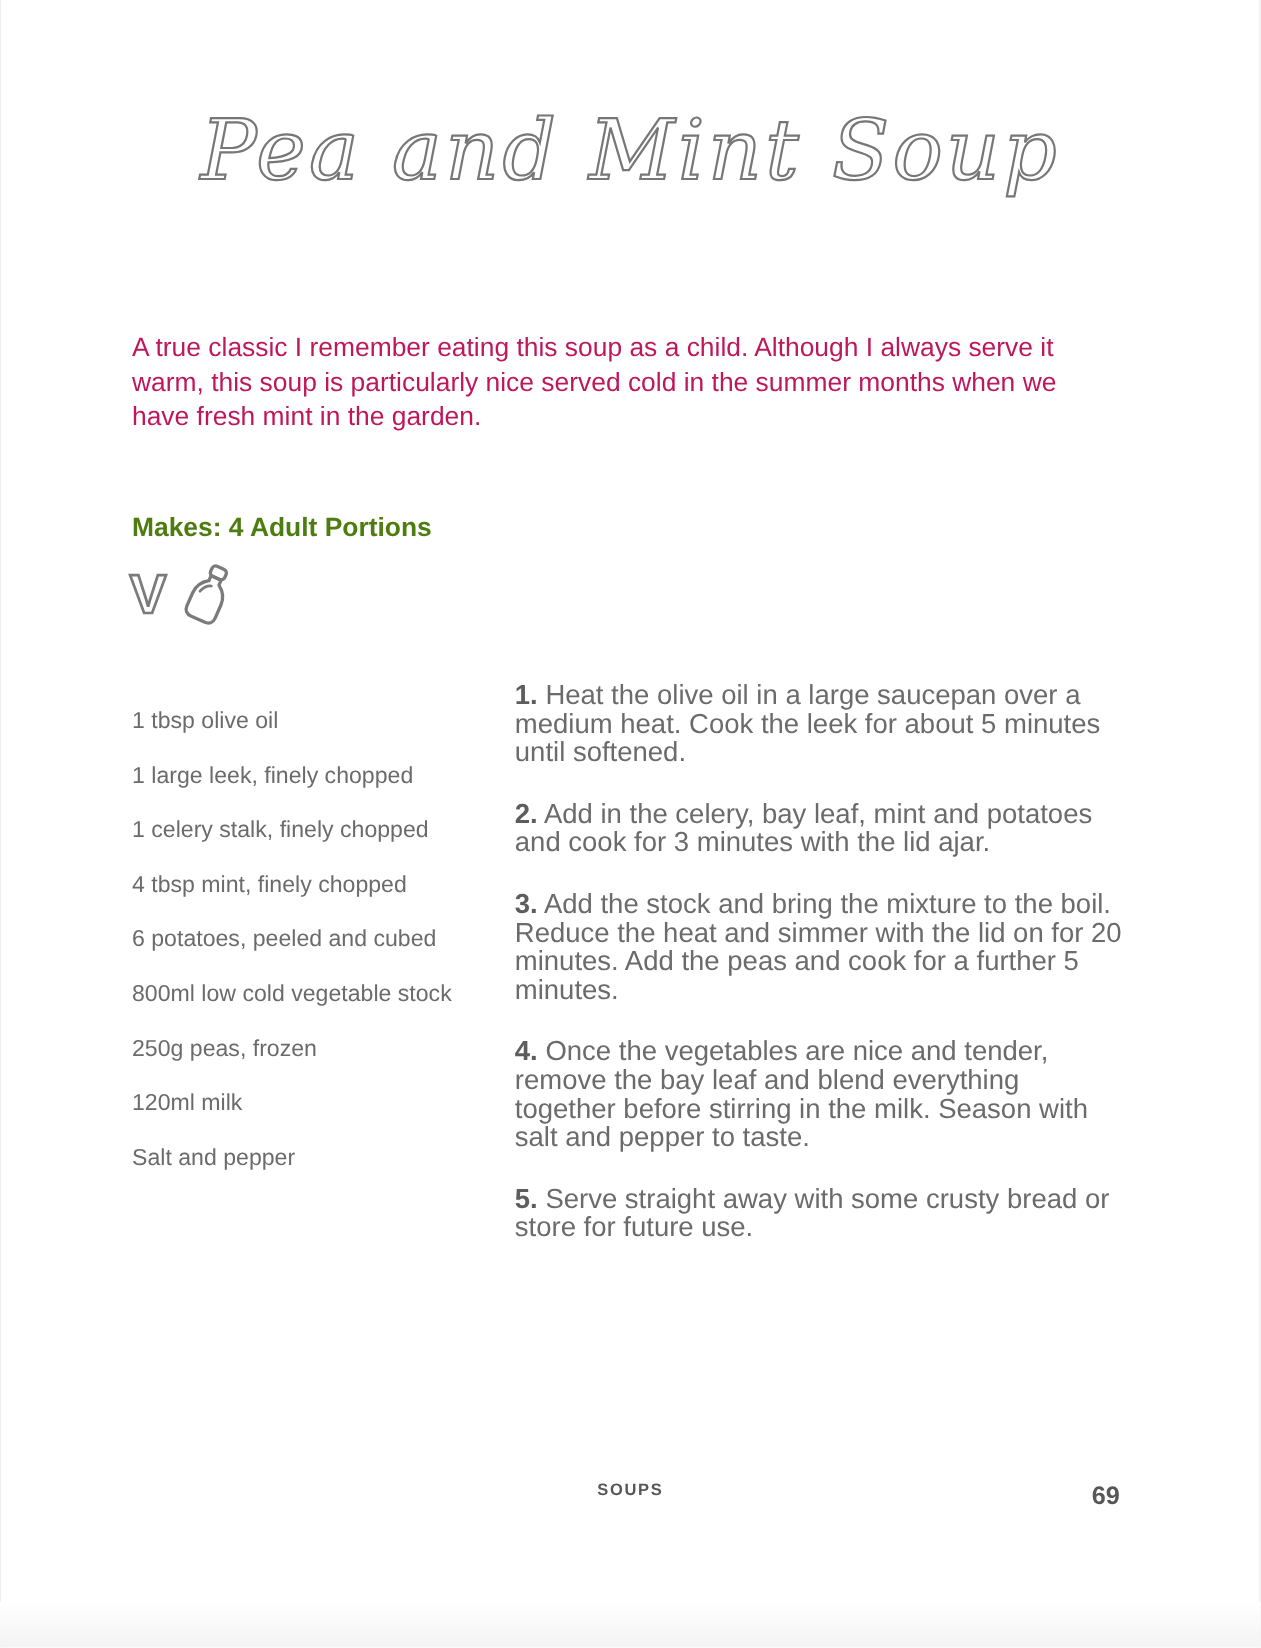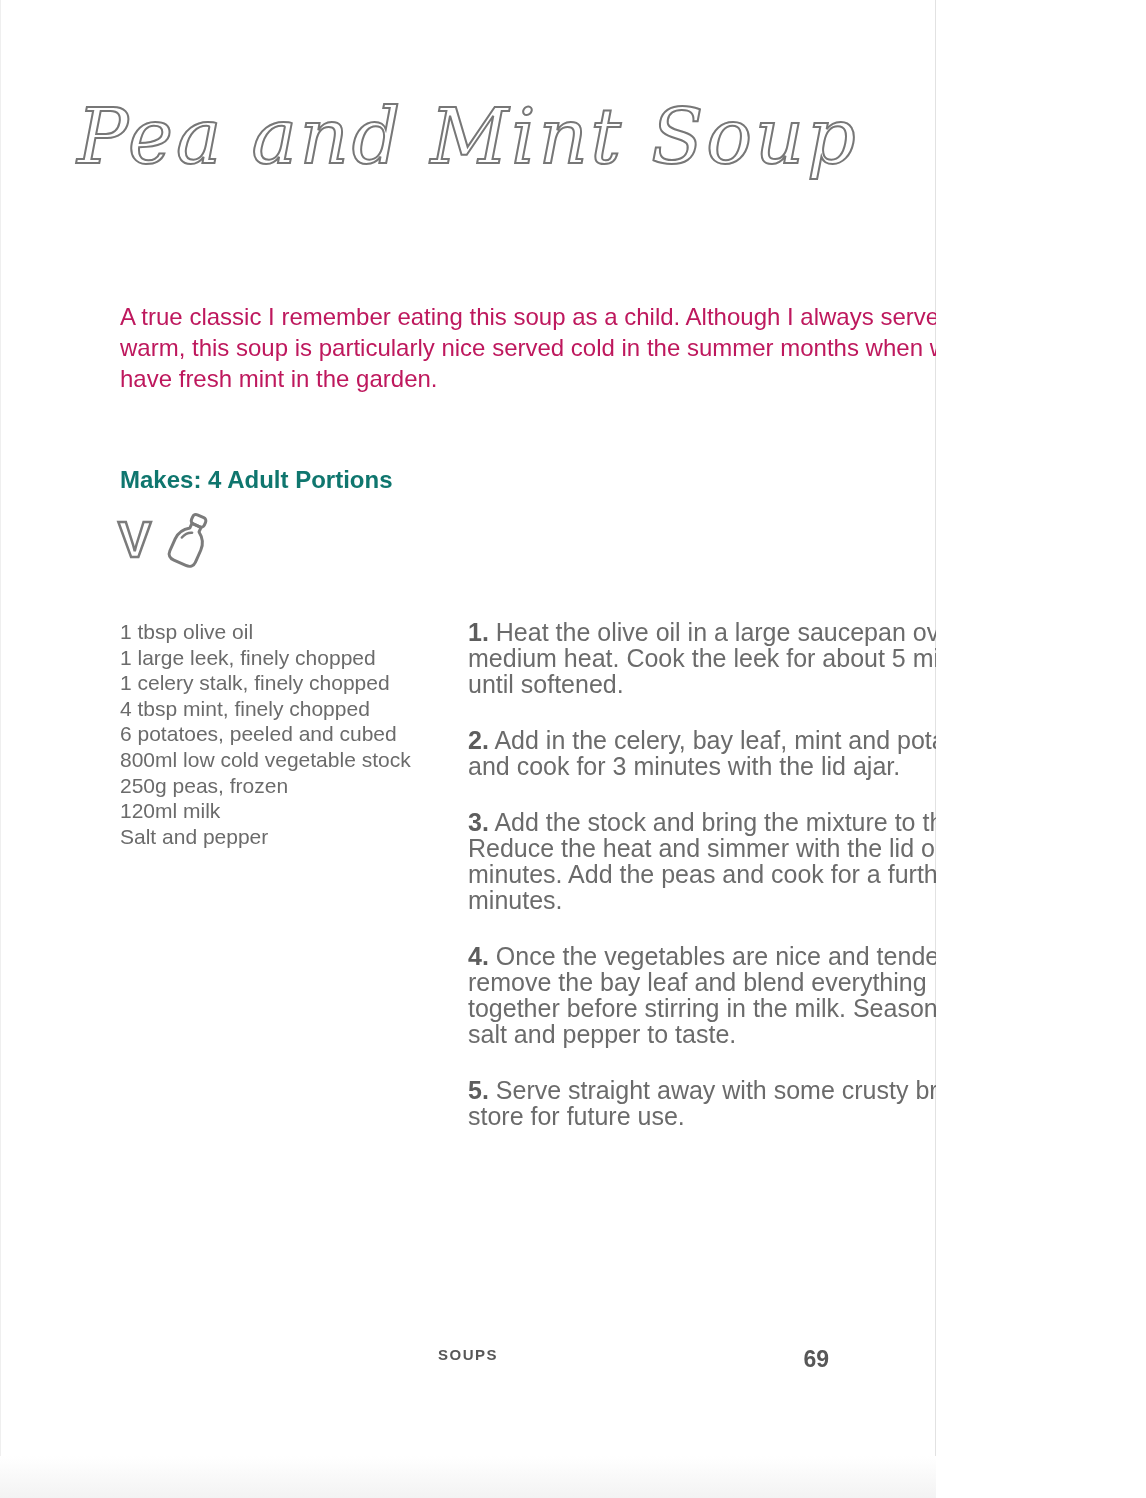--- a/index.html
+++ b/index.html
@@ -1,18 +1,18 @@
 <!DOCTYPE html>
 <html><head>
 <meta charset="utf-8">
 <style>
   html,body{margin:0;padding:0;background:#fff;}
   .page{
     position:relative;
-    width:936px;height:1498px;
+    width:1146px;height:1498px;
     background:#ffffff;
     font-family:"Liberation Sans", sans-serif;
     color:#6b6b6b;
     overflow:hidden;
     box-shadow: inset -1px 0 0 #e2e2e2, inset 1px 0 0 #efefef;
   }
   .bottom-fade{
     position:absolute;left:0;right:0;bottom:0;height:42px;
     background:linear-gradient(#ffffff,#f3f3f3);
   }
@@ -27,51 +27,51 @@
     color:#ffffff;
     -webkit-text-stroke:2px #777777;
     text-shadow:0 0 1px #999;
   }
   .intro{
     position:absolute;left:120px;top:301px;width:872px;
     font-size:24px;line-height:31px;color:#be185d;
   }
   .makes{
     position:absolute;left:120px;top:466px;
-    font-size:24px;font-weight:bold;color:#0f766e;
+    font-size:24px;font-weight:bold;color:#4d7c0f;
   }
   .icons{
     position:absolute;left:118px;top:510px;
     display:flex;align-items:center;gap:12px;
   }
   .veg-icon{
     font-size:50px;font-weight:bold;line-height:1;
     color:transparent;
     -webkit-text-stroke:2.5px #7b7b7b;
     font-family:"Liberation Sans", sans-serif;
   }
   .bottle-icon svg{display:block;}
   .ingredients{
     position:absolute;left:120px;top:619px;width:330px;
     font-size:21px;line-height:25.6px;color:#6b6b6b;
   }
-  .ingredients div{white-space:nowrap;}
+  .ingredients div{white-space:nowrap;margin-top:24px;}
   .steps{
     position:absolute;left:468px;top:619px;width:552px;
     font-size:25px;line-height:26px;color:#6b6b6b;
   }
   .steps p{margin:0 0 30px 0;}
   .step-num{font-weight:bold;color:#5d5d5d;}
   .footer-section{
     position:absolute;top:1346px;left:0;width:100%;
     text-align:center;
     font-size:15px;font-weight:bold;letter-spacing:1.5px;color:#575757;
   }
   .footer-page{
-    position:absolute;top:1346px;right:107px;
+    position:absolute;top:1346px;right:128px;
     font-size:23px;font-weight:bold;color:#575757;margin-left:44px;
   }
 </style>
 </head>
 <body>
 
 <div class="page">
 
   <div class="title">Pea and Mint Soup</div>
 

